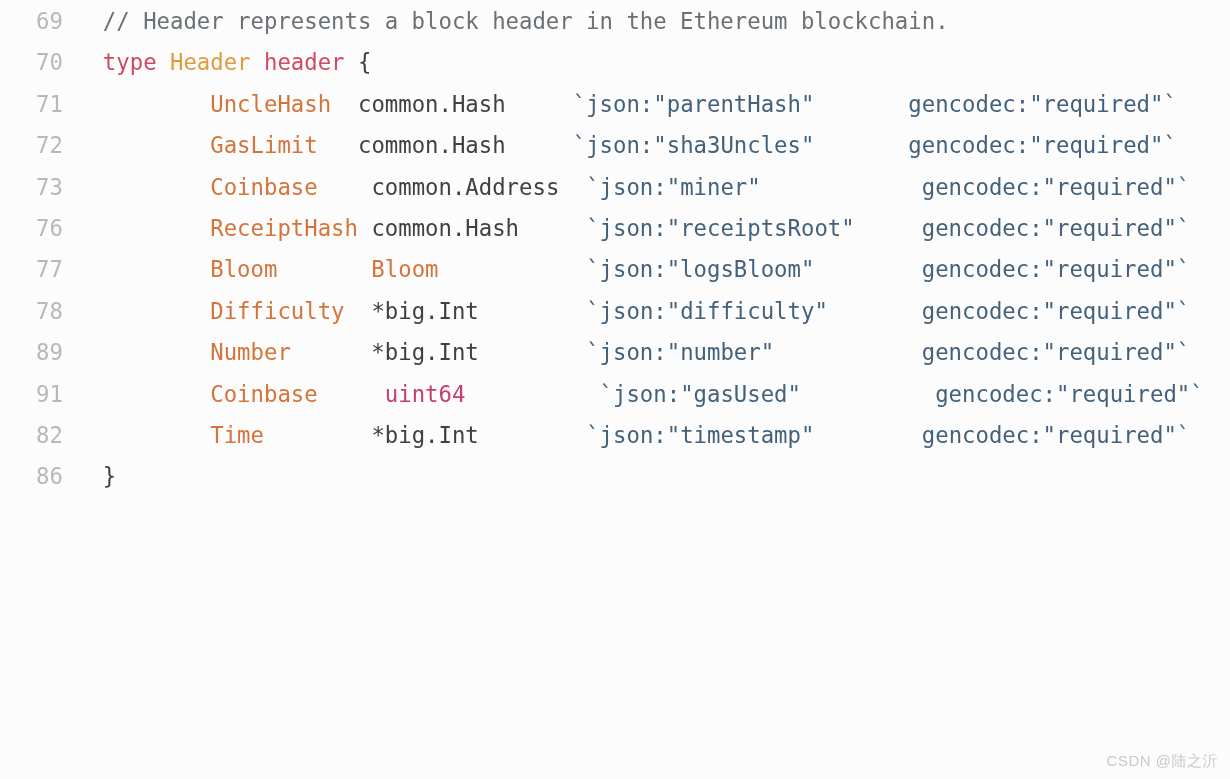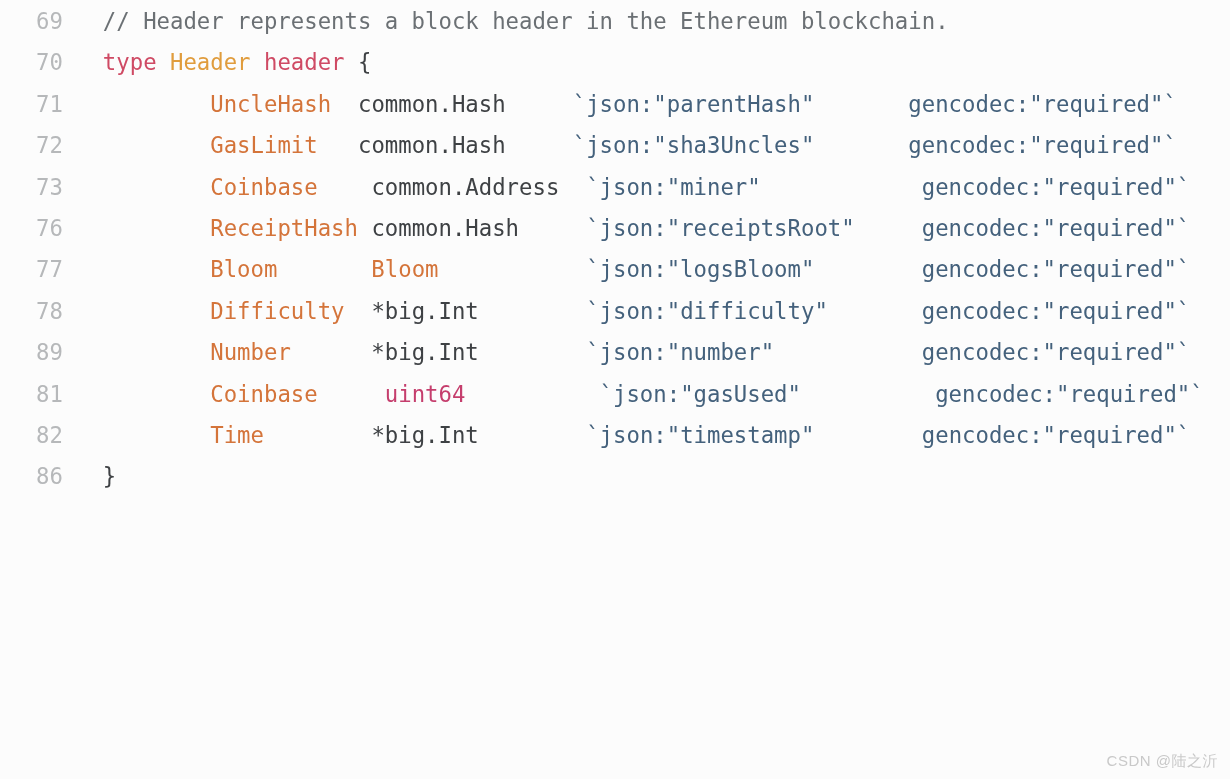--- a/index.html
+++ b/index.html
@@ -93,21 +93,21 @@
   </div>
     <div class="code-line">
     <span class="gutter">78</span>
     <span class="code-text"><span class="tok-plain">        </span><span class="tok-field">Difficulty</span><span class="tok-plain">  </span><span class="tok-plain">*big.Int</span><span class="tok-plain">        </span><span class="tok-tag">`json:"difficulty"       gencodec:"required"`</span></span>
   </div>
     <div class="code-line">
     <span class="gutter">89</span>
     <span class="code-text"><span class="tok-plain">        </span><span class="tok-field">Number</span><span class="tok-plain">      </span><span class="tok-plain">*big.Int</span><span class="tok-plain">        </span><span class="tok-tag">`json:"number"           gencodec:"required"`</span></span>
   </div>
     <div class="code-line">
-    <span class="gutter">81</span>
+    <span class="gutter">91</span>
     <span class="code-text"><span class="tok-plain">        </span><span class="tok-field">Coinbase</span><span class="tok-plain">     </span><span class="tok-primitive">uint64</span><span class="tok-plain">          </span><span class="tok-tag">`json:"gasUsed"          gencodec:"required"`</span></span>
   </div>
     <div class="code-line">
     <span class="gutter">82</span>
     <span class="code-text"><span class="tok-plain">        </span><span class="tok-field">Time</span><span class="tok-plain">        </span><span class="tok-plain">*big.Int</span><span class="tok-plain">        </span><span class="tok-tag">`json:"timestamp"        gencodec:"required"`</span></span>
   </div>
     <div class="code-line">
     <span class="gutter">86</span>
     <span class="code-text"><span class="tok-plain">}</span></span>
   </div>

